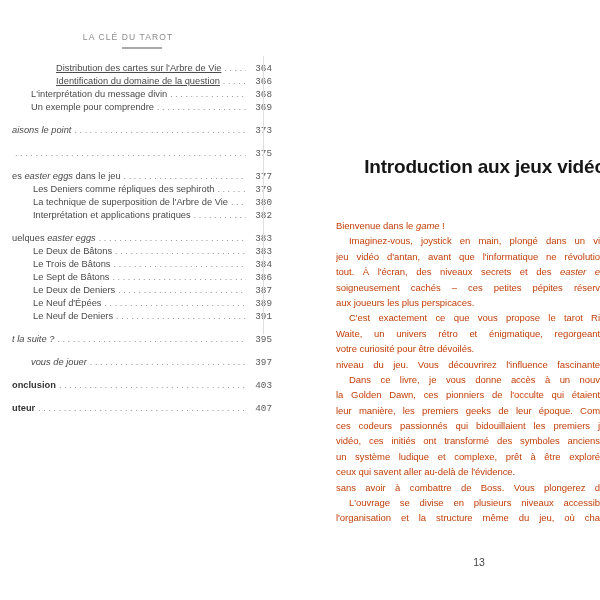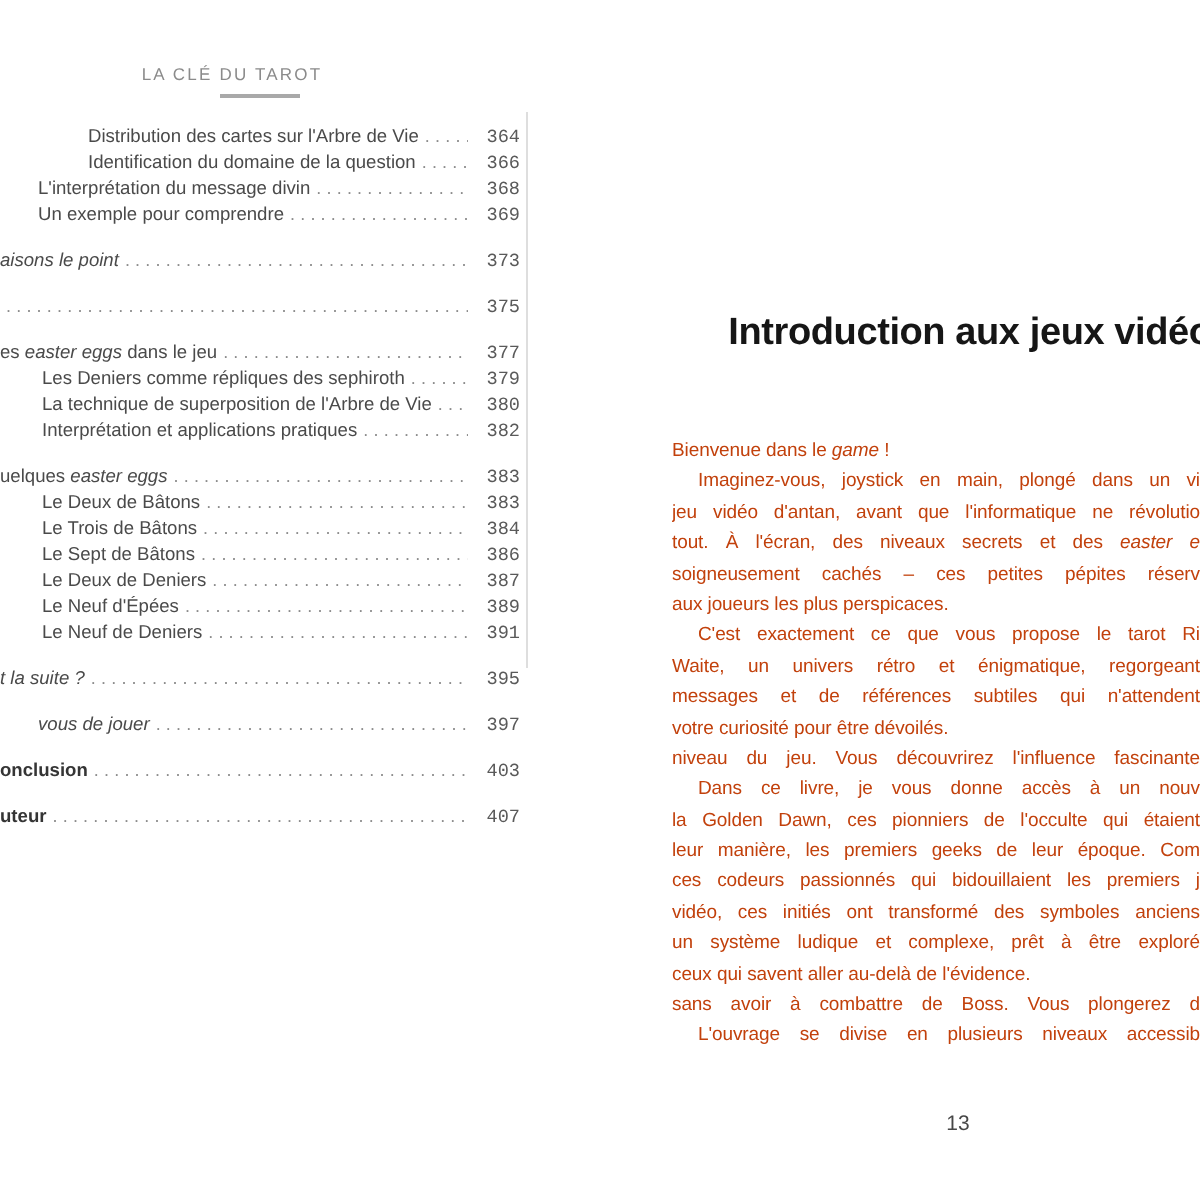--- a/index.html
+++ b/index.html
@@ -8,21 +8,21 @@
     width: 600px; height: 600px;
     background: #ffffff;
     overflow: hidden;
     position: relative;
     font-family: "Liberation Sans", sans-serif;
     -webkit-font-smoothing: antialiased;
   }
   
   .left-page {
     position: absolute;
-    left: 0; top: 32px;
+    left: 12px; top: 32px;
     width: 260px;
   }
   .running-head {
     width: 232px;
     text-align: center;
     font-size: 8.5px;
     letter-spacing: 1.1px;
     color: #8b8b8b;
   }
   .running-head-underline {
@@ -39,21 +39,21 @@
     color: #4a4a4a;
     line-height: 13px;
   }
   .toc-row.gap { margin-top: 10px; }
   .toc-row.bold .toc-label { font-weight: bold; color: #353535; }
   .toc-row.italic .toc-label { font-style: italic; }
   .toc-label { white-space: nowrap; }
   .lvl0 .toc-label { padding-left: 0; }
   .lvl1 .toc-label { padding-left: 19px; }
   .lvl2 .toc-label { padding-left: 21px; }
-  .lvl3 .toc-label { padding-left: 44px; }
+  .lvl3 .toc-label { padding-left: 44px; text-decoration: underline; }
   .toc-dots {
     flex: 1;
     overflow: hidden;
     white-space: nowrap;
     color: #8c8c8c;
     letter-spacing: 2.6px;
     font-size: 9px;
     margin: 0 4px 0 3px;
   }
   .toc-page {
@@ -224,28 +224,28 @@
   <div class="chapter-heading">Introduction aux jeux vidéo</div>
   <div class="body-text">
       <div class="bl">Bienvenue dans le <i>game</i> !</div>
       <div class="bl j ind">Imaginez-vous, joystick en main, plongé dans un vi</div>
       <div class="bl j">jeu vidéo d'antan, avant que l'informatique ne révolutio</div>
       <div class="bl j">tout. À l'écran, des niveaux secrets et des <i>easter e</i></div>
       <div class="bl j">soigneusement cachés – ces petites pépites réserv</div>
       <div class="bl">aux joueurs les plus perspicaces.</div>
       <div class="bl j ind">C'est exactement ce que vous propose le tarot Ri</div>
       <div class="bl j">Waite, un univers rétro et énigmatique, regorgeant</div>
-      <div class="bl j">messages et de références subtiles qui n'attendent</div>
       <div class="bl">votre curiosité pour être dévoilés.</div>
       <div class="bl j">niveau du jeu. Vous découvrirez l'influence fascinante</div>
       <div class="bl j ind">Dans ce livre, je vous donne accès à un nouv</div>
       <div class="bl j">la Golden Dawn, ces pionniers de l'occulte qui étaient</div>
       <div class="bl j">leur manière, les premiers geeks de leur époque. Com</div>
       <div class="bl j">ces codeurs passionnés qui bidouillaient les premiers j</div>
       <div class="bl j">vidéo, ces initiés ont transformé des symboles anciens</div>
       <div class="bl j">un système ludique et complexe, prêt à être exploré</div>
       <div class="bl">ceux qui savent aller au-delà de l'évidence.</div>
       <div class="bl j">sans avoir à combattre de Boss. Vous plongerez d</div>
       <div class="bl j ind">L'ouvrage se divise en plusieurs niveaux accessib</div>
+      <div class="bl j">l'organisation et la structure même du jeu, où cha</div>
     </div>
 </div>
 
 <div class="page-number">13</div>
 
 </body></html>

